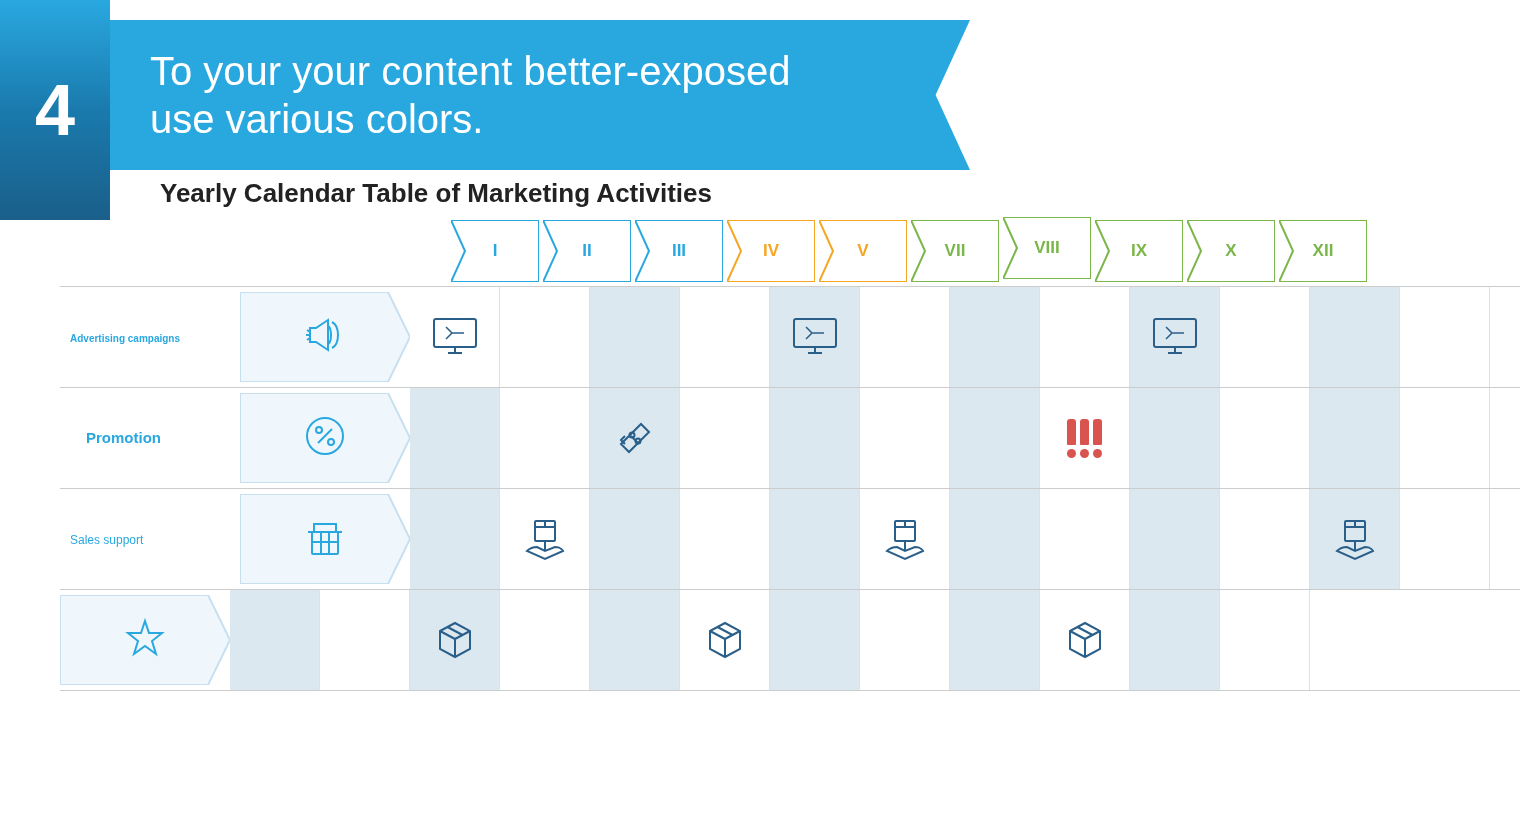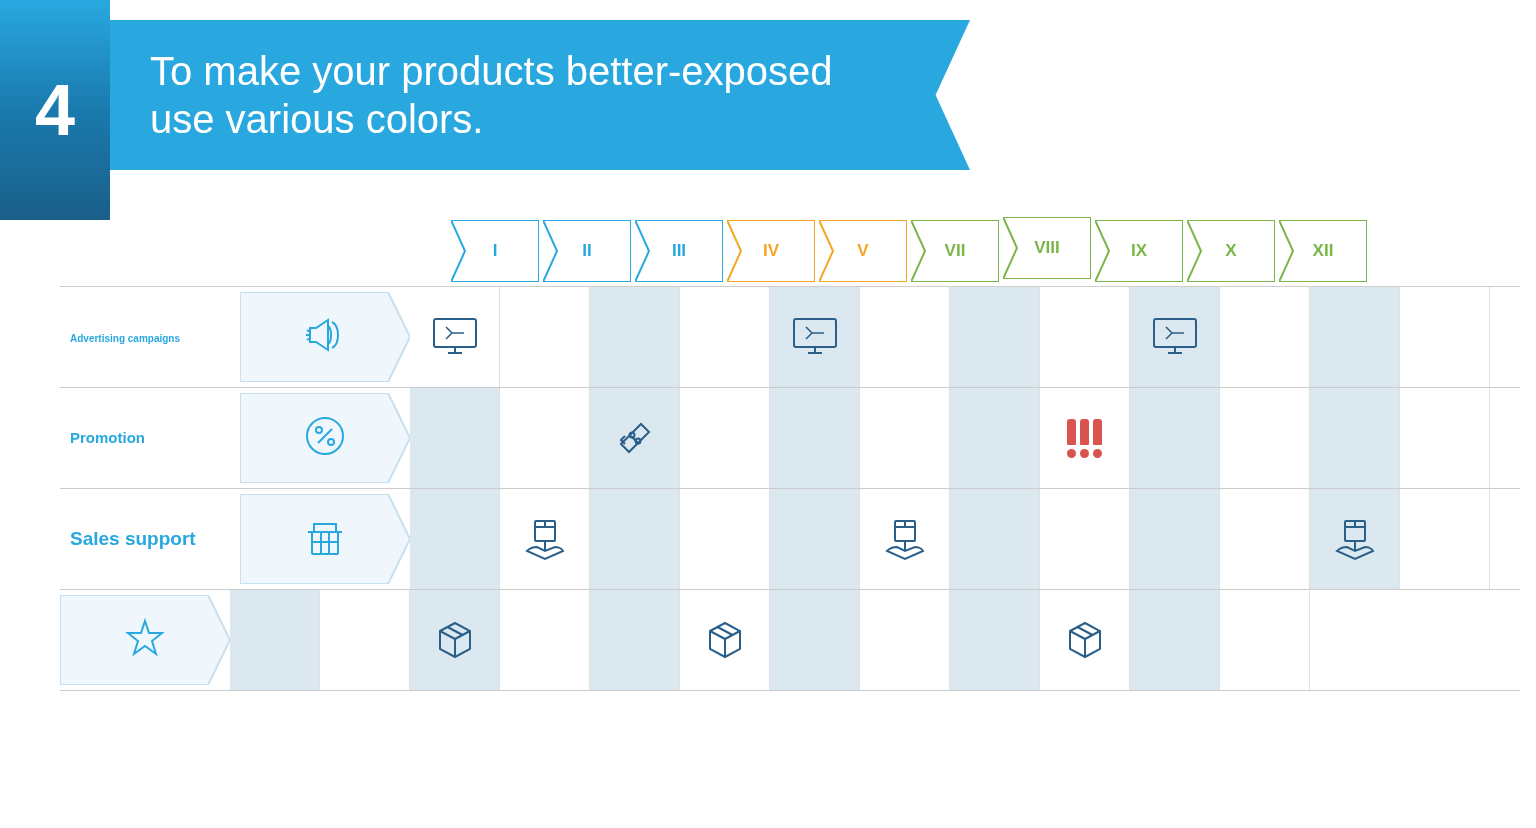--- a/index.html
+++ b/index.html
@@ -89,24 +89,25 @@
   </style>
 </head>
 <body>
 
 <div class="header-section">
   <div class="blue-square">
     <span class="number-4">4</span>
   </div>
   <div class="banner-ribbon">
     <div class="banner-text">
-      <span>To make your products better-exposed</span><br>
+      <span>To your your content better-exposed</span><br>
       <span>use various colors.</span>
     </div>
   </div>
+  <div class="subtitle">Yearly Calendar Table of Marketing Activities</div>
 </div>
 
 <div class="table-section">
 
   <div class="header-row" id="months-header">
       <div style="width: 90px; height: 62px; display: flex; align-items: center; justify-content: center; position: relative; margin-right: 2px; flex-shrink: 0;">
     <svg width="88" height="62" viewBox="0 0 88 62">
       <polygon points="0,0 88,0 88,62 0,62 14,31" fill="white" stroke="#29a8e0" stroke-width="2"></polygon>
     </svg>
     <span style="position:absolute;font-size:17px;font-weight:700;color:#29a8e0;">I</span>
@@ -213,21 +214,21 @@
     <line x1="25" y1="32" x2="25" y2="38"></line>
     <path d="M16 12l6 6-6 6M22 18h12" stroke="#2a5f8a" stroke-width="1.5"></path>
   </svg>
           </div>
           <div style="width: 90px; height: 100px; display: flex; align-items: center; justify-content: center; background: white; border-right: 1px solid rgb(224, 224, 224); flex-shrink: 0;"></div>
           <div style="width: 90px; height: 100px; display: flex; align-items: center; justify-content: center; background: rgb(220, 232, 240); border-right: 1px solid rgb(224, 224, 224); flex-shrink: 0;"></div>
           <div style="width: 90px; height: 100px; display: flex; align-items: center; justify-content: center; background: white; border-right: 1px solid rgb(224, 224, 224); flex-shrink: 0;"></div>
         </div>
       </div>
       <div style="display: flex; align-items: center; border-top: 1.5px solid rgb(204, 204, 204); min-height: 100px;">
-        <div style="width: 180px; padding: 10px; flex-shrink: 0;"><span style="font-size:15px;font-weight:600;color:#29a8e0;">Promotion</span></div>
+        <div style="width: 180px; padding: 10px; flex-shrink: 0;"><span style="font-size:15px;font-weight:600;color:#29a8e0;margin-left:16px;">Promotion</span></div>
         <div style="width: 170px; height: 90px; flex-shrink: 0; position: relative; display: flex; align-items: center; justify-content: center;">
     <svg width="170" height="90" viewBox="0 0 170 90" style="position:absolute;top:0;left:0;" xmlns="http://www.w3.org/2000/svg">
       <polygon points="0,0 148,0 170,45 148,90 0,90" fill="#f0f7fc" stroke="#c8dff0" stroke-width="2"></polygon>
     </svg>
     <div style="position:relative;z-index:1;"><svg width="50" height="50" viewBox="0 0 50 50" fill="none" stroke="#29a8e0" stroke-width="2" xmlns="http://www.w3.org/2000/svg">
     <circle cx="25" cy="25" r="18"></circle>
     <circle cx="19" cy="19" r="3"></circle>
     <circle cx="31" cy="31" r="3"></circle>
     <line x1="18" y1="32" x2="32" y2="18"></line>
   </svg></div>
@@ -264,21 +265,21 @@
     </div>
   </div>
           </div>
           <div style="width: 90px; height: 100px; display: flex; align-items: center; justify-content: center; background: rgb(220, 232, 240); border-right: 1px solid rgb(224, 224, 224); flex-shrink: 0;"></div>
           <div style="width: 90px; height: 100px; display: flex; align-items: center; justify-content: center; background: white; border-right: 1px solid rgb(224, 224, 224); flex-shrink: 0;"></div>
           <div style="width: 90px; height: 100px; display: flex; align-items: center; justify-content: center; background: rgb(220, 232, 240); border-right: 1px solid rgb(224, 224, 224); flex-shrink: 0;"></div>
           <div style="width: 90px; height: 100px; display: flex; align-items: center; justify-content: center; background: white; border-right: 1px solid rgb(224, 224, 224); flex-shrink: 0;"></div>
         </div>
       </div>
       <div style="display: flex; align-items: center; border-top: 1.5px solid rgb(204, 204, 204); min-height: 100px;">
-        <div style="width: 180px; padding: 10px; flex-shrink: 0;"><span style="font-size:19px;font-weight:700;color:#29a8e0;">Sales support</span></div>
+        <div style="width: 180px; padding: 10px; flex-shrink: 0;"><span style="font-size:12px;font-weight:400;color:#29a8e0;">Sales support</span></div>
         <div style="width: 170px; height: 90px; flex-shrink: 0; position: relative; display: flex; align-items: center; justify-content: center;">
     <svg width="170" height="90" viewBox="0 0 170 90" style="position:absolute;top:0;left:0;" xmlns="http://www.w3.org/2000/svg">
       <polygon points="0,0 148,0 170,45 148,90 0,90" fill="#f0f7fc" stroke="#c8dff0" stroke-width="2"></polygon>
     </svg>
     <div style="position:relative;z-index:1;"><svg width="50" height="50" viewBox="0 0 50 50" fill="none" stroke="#29a8e0" stroke-width="2" xmlns="http://www.w3.org/2000/svg">
     <rect x="12" y="20" width="26" height="22" rx="1"></rect>
     <path d="M8 20h34M14 20V12h22v8"></path>
     <line x1="21" y1="20" x2="21" y2="42"></line>
     <line x1="29" y1="20" x2="29" y2="42"></line>
     <line x1="12" y1="30" x2="38" y2="30"></line>

